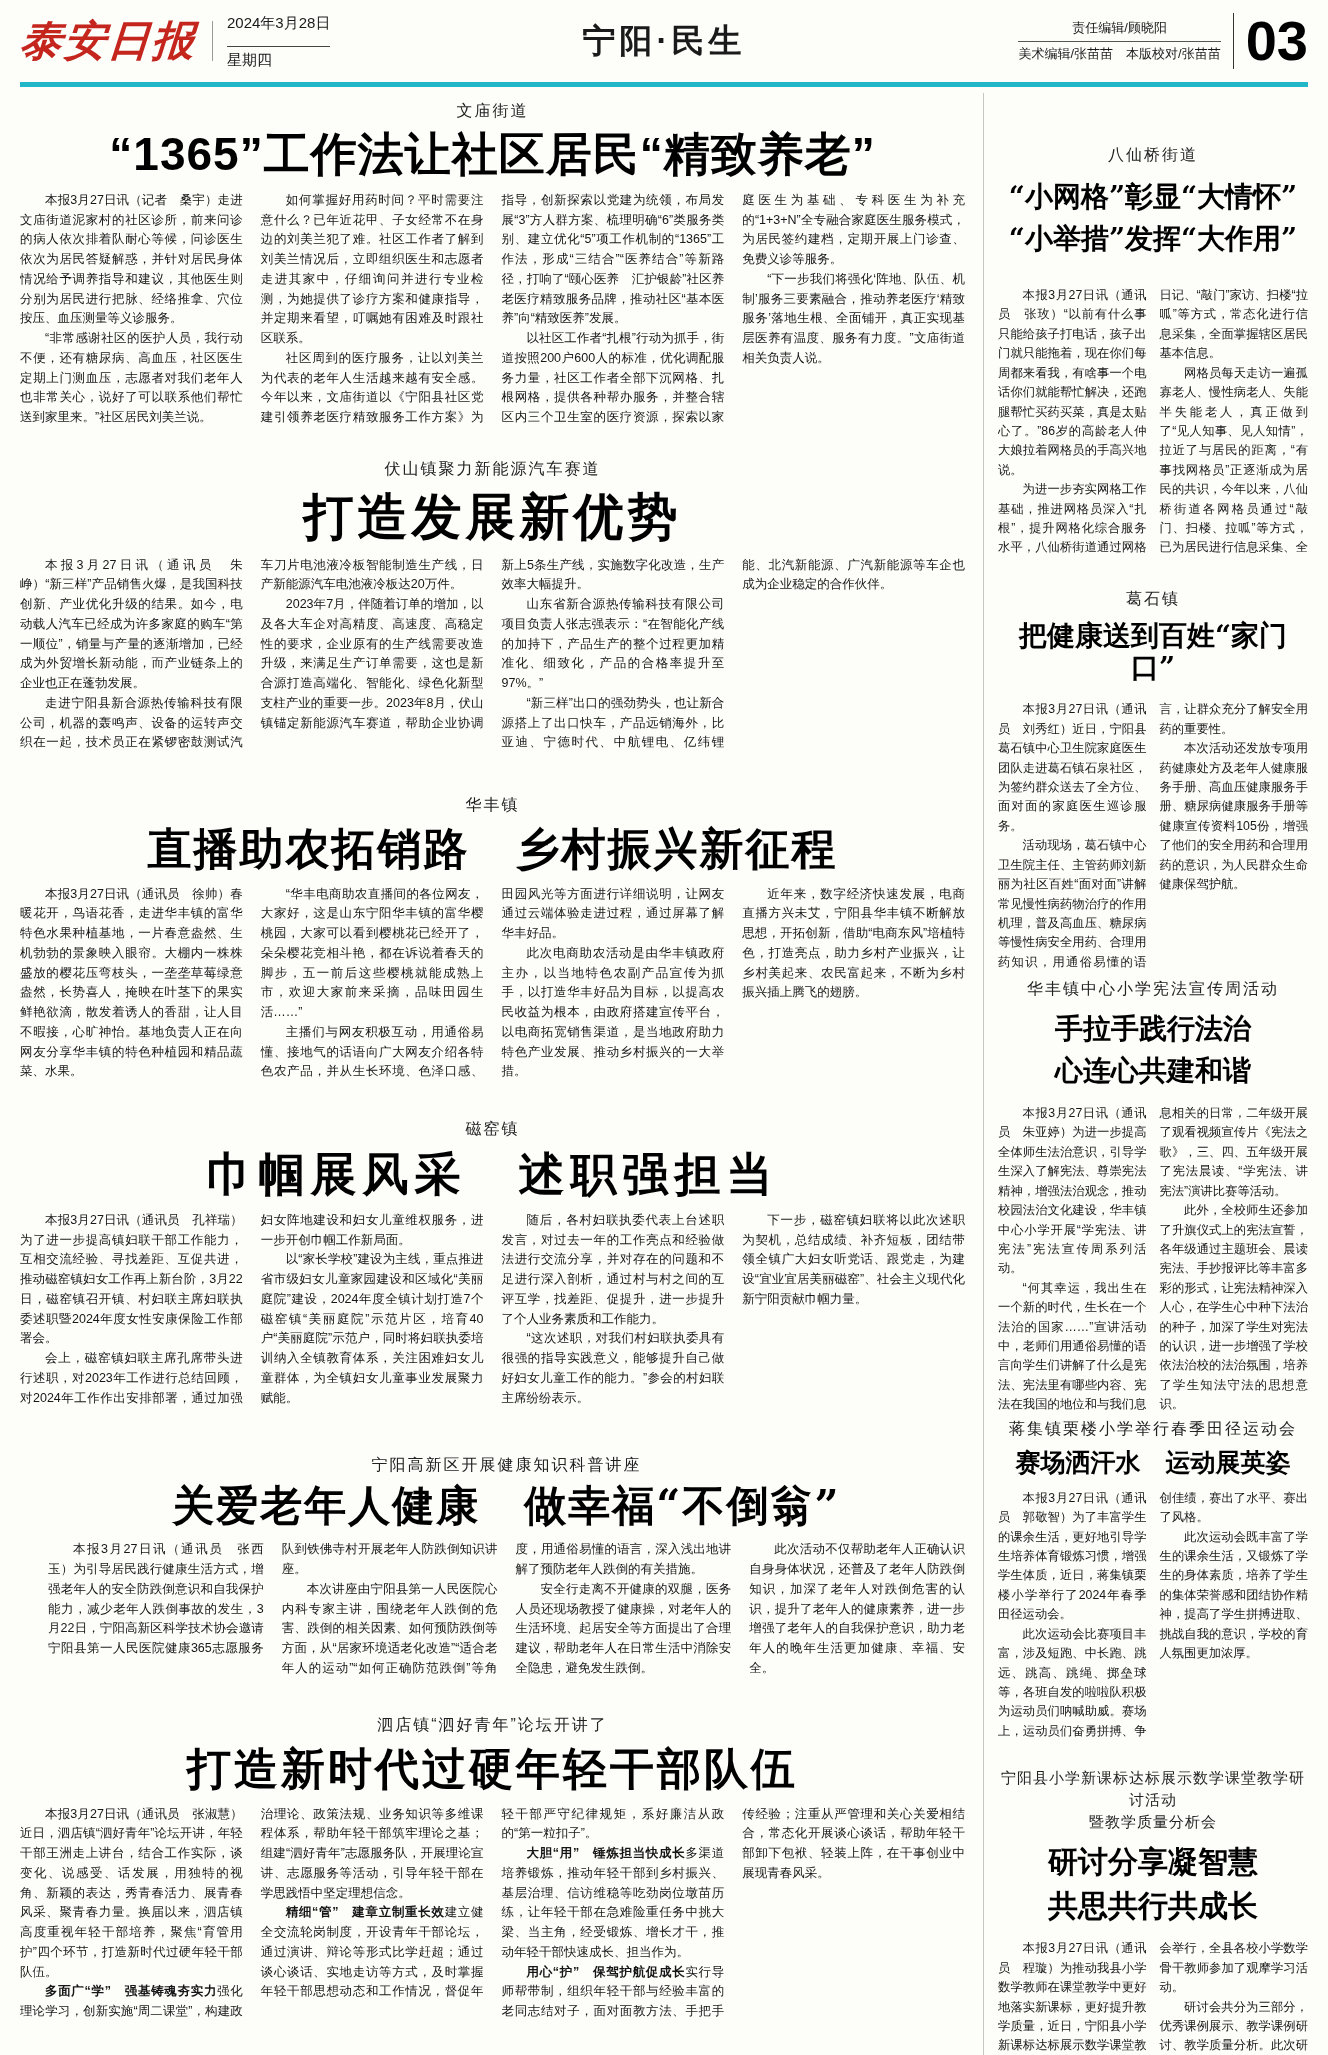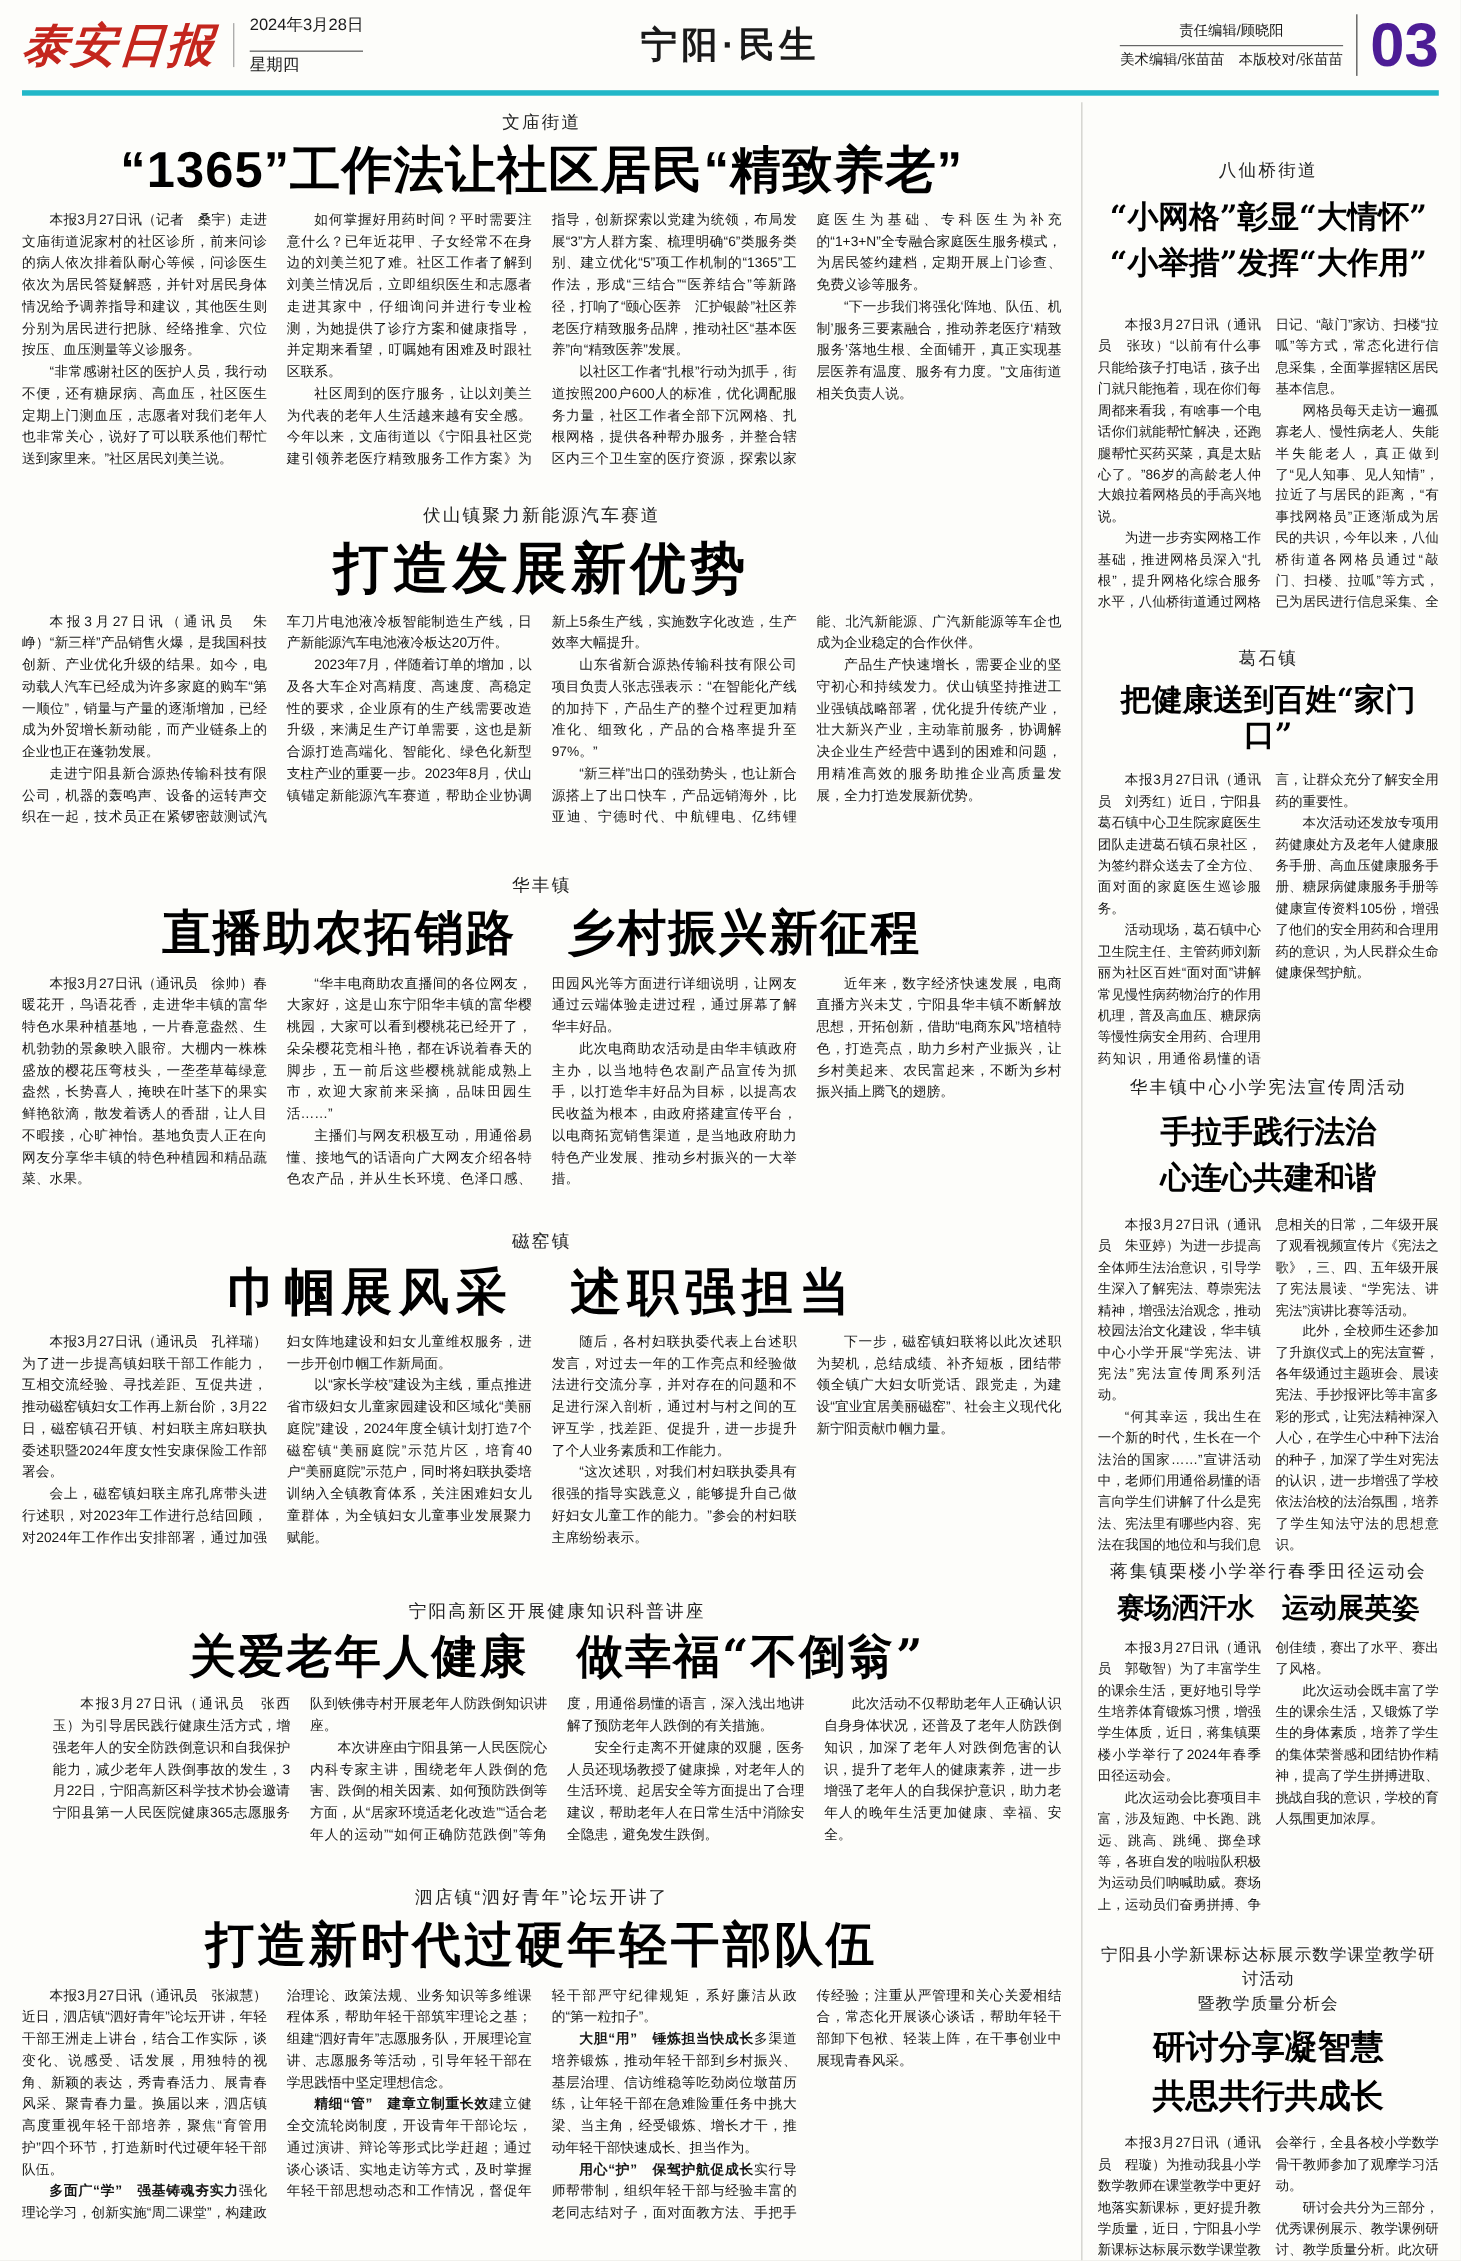--- a/index.html
+++ b/index.html
@@ -96,21 +96,21 @@
       <div class="date">2024年3月28日</div>
       <div class="weekday">星期四</div>
     </div>
     <div class="section-title">宁阳·民生</div>
     <div class="mast-right">
       <div class="editors">
         <div class="ed1">责任编辑/顾晓阳</div>
         <div class="ed2">美术编辑/张苗苗　本版校对/张苗苗</div>
       </div>
       <div class="pagenum-divider"></div>
-      <div class="pagenum" style="color: #4c1d95; text-align: right;">03</div>
+      <div class="pagenum" style="color: #000000; text-align: right;">03</div>
     </div>
   </div>
   <div class="teal-rule" style="background: rgb(34, 183, 200);"></div>
 
   <div class="main">
 
     <div class="left-col">
 
       <section class="art a1">
         <div class="kicker">文庙街道</div>
@@ -127,21 +127,20 @@
 
       <section class="art a2">
         <div class="kicker">伏山镇聚力新能源汽车赛道</div>
         <h1 class="headline hl-serif">打造发展新优势</h1>
         <div class="body left-body">
             <p>本报3月27日讯（通讯员　朱峥）“新三样”产品销售火爆，是我国科技创新、产业优化升级的结果。如今，电动载人汽车已经成为许多家庭的购车“第一顺位”，销量与产量的逐渐增加，已经成为外贸增长新动能，而产业链条上的企业也正在蓬勃发展。</p>
             <p>走进宁阳县新合源热传输科技有限公司，机器的轰鸣声、设备的运转声交织在一起，技术员正在紧锣密鼓测试汽车刀片电池液冷板智能制造生产线，日产新能源汽车电池液冷板达20万件。</p>
             <p>2023年7月，伴随着订单的增加，以及各大车企对高精度、高速度、高稳定性的要求，企业原有的生产线需要改造升级，来满足生产订单需要，这也是新合源打造高端化、智能化、绿色化新型支柱产业的重要一步。2023年8月，伏山镇锚定新能源汽车赛道，帮助企业协调新上5条生产线，实施数字化改造，生产效率大幅提升。</p>
             <p>山东省新合源热传输科技有限公司项目负责人张志强表示：“在智能化产线的加持下，产品生产的整个过程更加精准化、细致化，产品的合格率提升至97%。”</p>
             <p>“新三样”出口的强劲势头，也让新合源搭上了出口快车，产品远销海外，比亚迪、宁德时代、中航锂电、亿纬锂能、北汽新能源、广汽新能源等车企也成为企业稳定的合作伙伴。</p>
-            <p>产品生产快速增长，需要企业的坚守初心和持续发力。伏山镇坚持推进工业强镇战略部署，优化提升传统产业，壮大新兴产业，主动靠前服务，协调解决企业生产经营中遇到的困难和问题，用精准高效的服务助推企业高质量发展，全力打造发展新优势。</p>
           </div>
       </section>
 
       <section class="art a3">
         <div class="kicker">华丰镇</div>
         <h1 class="headline hl-serif">直播助农拓销路　乡村振兴新征程</h1>
         <div class="body left-body">
             <p>本报3月27日讯（通讯员　徐帅）春暖花开，鸟语花香，走进华丰镇的富华特色水果种植基地，一片春意盎然、生机勃勃的景象映入眼帘。大棚内一株株盛放的樱花压弯枝头，一垄垄草莓绿意盎然，长势喜人，掩映在叶茎下的果实鲜艳欲滴，散发着诱人的香甜，让人目不暇接，心旷神怡。基地负责人正在向网友分享华丰镇的特色种植园和精品蔬菜、水果。</p>
             <p>“华丰电商助农直播间的各位网友，大家好，这是山东宁阳华丰镇的富华樱桃园，大家可以看到樱桃花已经开了，朵朵樱花竞相斗艳，都在诉说着春天的脚步，五一前后这些樱桃就能成熟上市，欢迎大家前来采摘，品味田园生活……”</p>
             <p>主播们与网友积极互动，用通俗易懂、接地气的话语向广大网友介绍各特色农产品，并从生长环境、色泽口感、田园风光等方面进行详细说明，让网友通过云端体验走进过程，通过屏幕了解华丰好品。</p>

